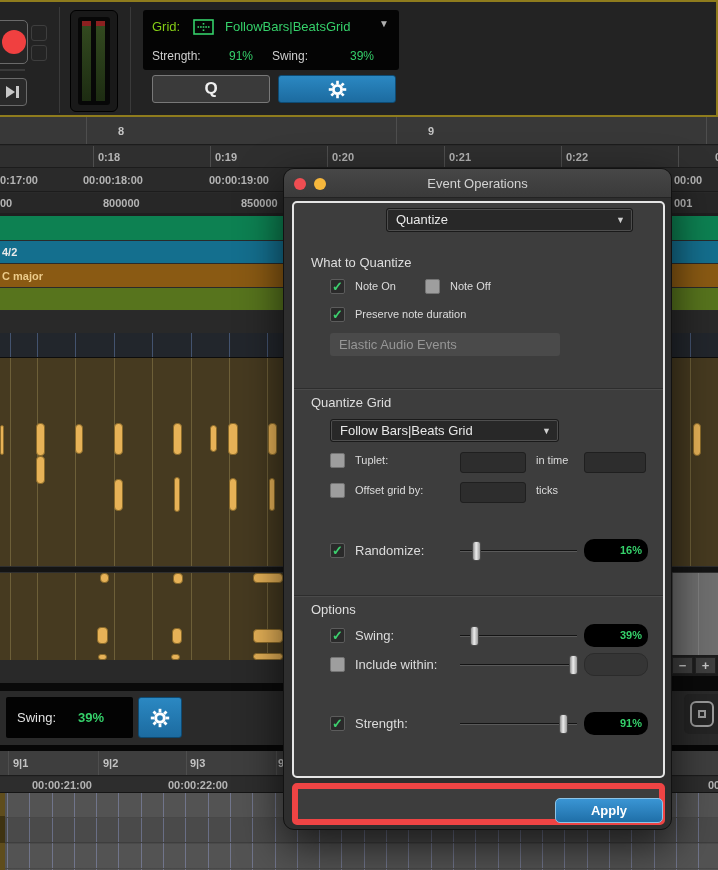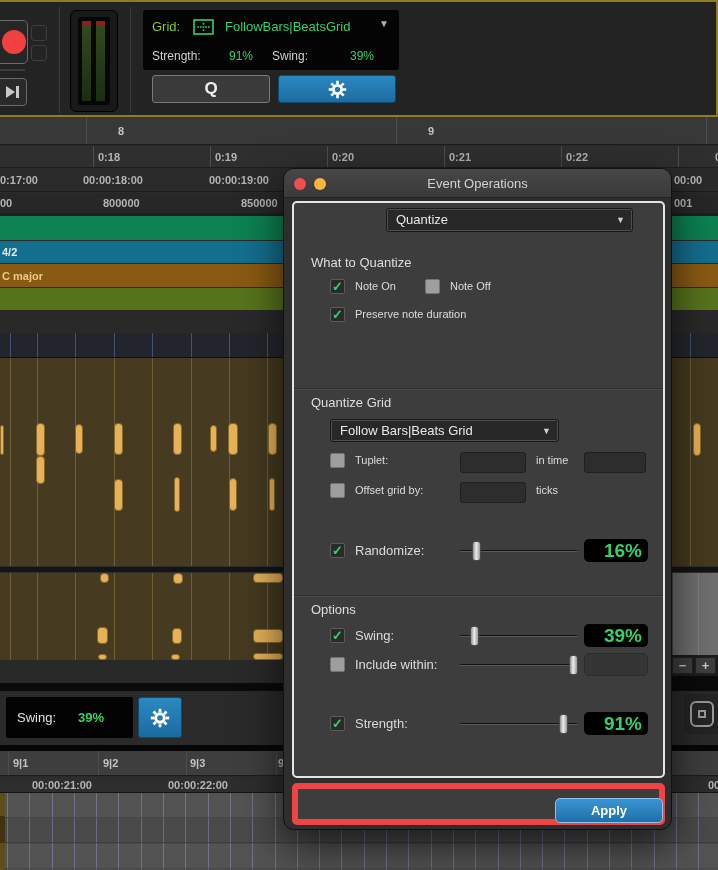--- a/index.html
+++ b/index.html
@@ -114,22 +114,22 @@
   #elastic-button{position:absolute;left:36px;top:130px;width:230px;height:23px;background:#4a4a4a;
     border-radius:3px;color:#969696;font-size:13px;line-height:23px;padding-left:9px;}
   .dinput{position:absolute;width:66px;height:21px;background:#2d2d2d;border:1px solid #1f1f1f;border-radius:3px;}
   .opt-row{position:absolute;left:0;width:373px;height:28px;}
   .opt-row .cb{left:36px;top:6px;}
   .opt-label{position:absolute;left:61px;top:0;line-height:28px;color:#dcdcdc;font-size:13px;}
   .slider{position:absolute;left:166px;top:0;width:117px;height:28px;}
   .slider .track{position:absolute;left:0;right:0;top:13px;height:2px;background:#141414;border-bottom:1px solid #5a5a5a;}
   .slider .handle{position:absolute;top:4px;width:9px;height:20px;border-radius:3px;
     background:linear-gradient(90deg,#8e8e8e,#ececec 45%,#9a9a9a);border:1px solid #4a4a4a;}
-  .value-box{position:absolute;left:290px;top:2px;width:64px;height:23px;border-radius:5px;
-    font-size:19px;font-weight:bold;text-align:right;line-height:23px;padding-right:6px;}
+  .value-box{position:absolute;left:290px;top:2px;width:64px;height:23px;border-radius:10px;
+    font-size:11px;font-weight:bold;text-align:right;line-height:23px;padding-right:6px;}
   .value-box.active{background:#000;}
   .value-box.empty{background:#353535;border:1px solid #2b2b2b;}
   #apply-button{position:absolute;left:257px;top:9px;width:108px;height:25px;border-radius:5px;
     background:linear-gradient(#3a95d4,#1f6fa8);border:1px solid #8cc4e8;color:#fff;
     font-size:13px;font-weight:bold;text-align:center;line-height:23px;}
 </style>
 </head>
 <body>
 
 <div id="screen">
@@ -346,20 +346,21 @@
         <span class="arr">▼</span>
       </div>
 
       <div class="sec-head" style="left:17px;top:52px;">What to Quantize</div>
       <div class="cb on" style="left:36px;top:76px;">✓</div>
       <div class="cb-label" style="left:61px;top:77px;">Note On</div>
       <div class="cb off" style="left:131px;top:76px;"></div>
       <div class="cb-label" style="left:156px;top:77px;">Note Off</div>
       <div class="cb on" style="left:36px;top:104px;">✓</div>
       <div class="cb-label" style="left:61px;top:105px;">Preserve note duration</div>
+      <div id="elastic-button">Elastic Audio Events</div>
 
       <div class="sep" style="top:185px;"></div>
 
       <div class="sec-head" style="left:17px;top:192px;">Quantize Grid</div>
       <div class="dsel" style="left:36px;top:216px;width:229px;height:23px;">
         <span>Follow Bars|Beats Grid</span>
         <span class="arr">▼</span>
       </div>
 
       <div class="cb off" style="left:36px;top:250px;"></div>

